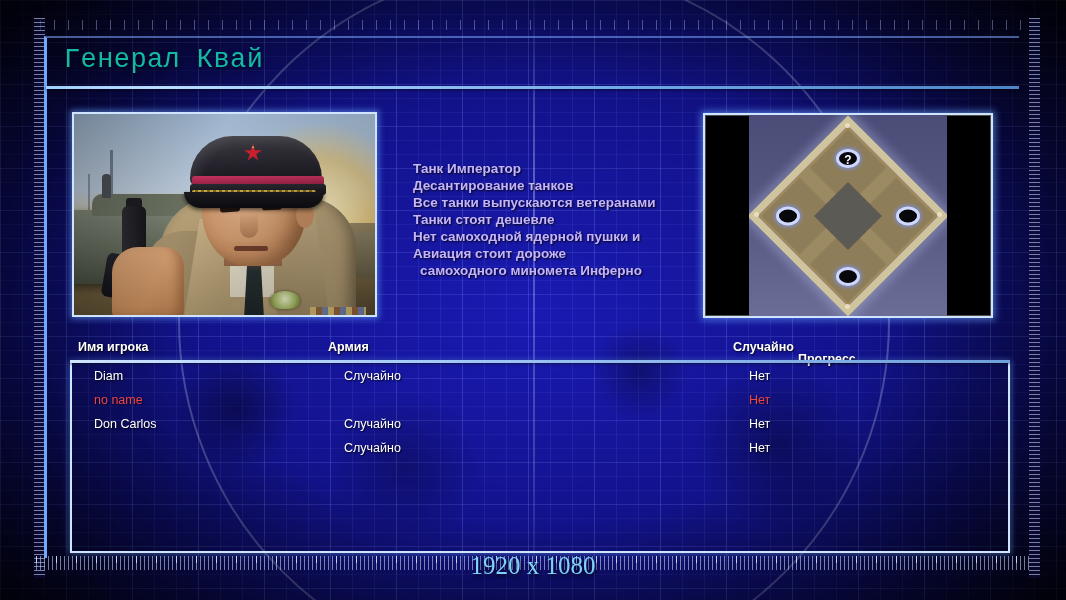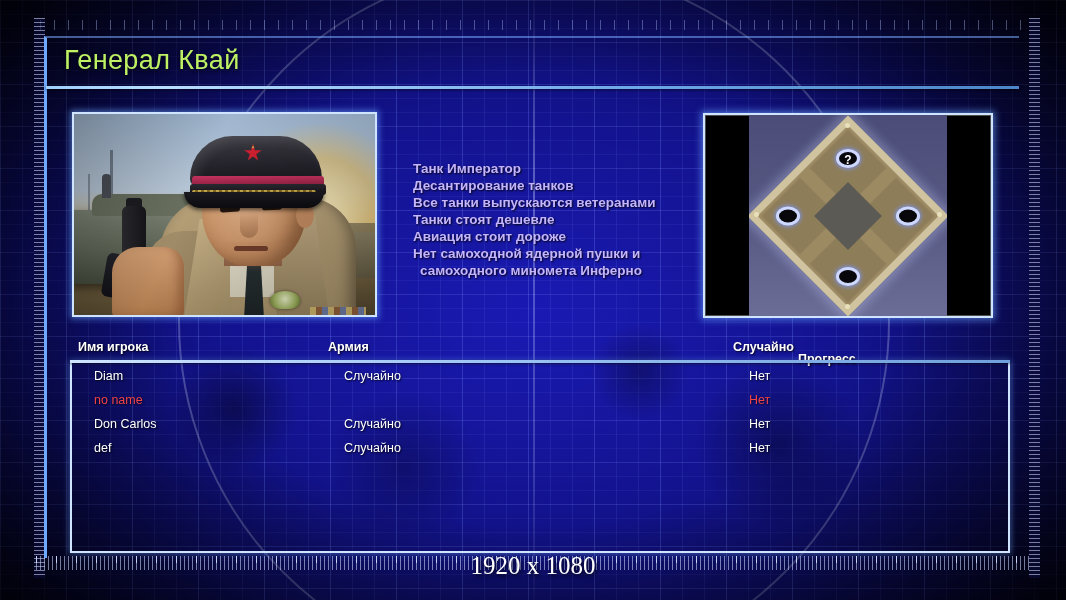--- a/index.html
+++ b/index.html
@@ -98,23 +98,24 @@
 
   
   .panel{
     position:absolute; left:44px; top:36px; width:975px; height:522px;
     border-left:3px solid #6ea8ff;
     border-top:2px solid rgba(120,170,255,.55);
     z-index:10;
   }
   .panel-title{
     position:absolute; left:64px; top:45px; width:950px; height:42px;
-    color:#bef264; font-size:27px; letter-spacing:.4px;
+    color:#14b8a6; font-size:27px; letter-spacing:.4px;
     text-shadow:0 2px 4px rgba(0,0,0,.8);
     z-index:12;
+    font-family:Liberation Mono, monospace;
   }
   .title-rule{
     position:absolute; left:46px; top:86px; width:973px; height:3px;
     background:linear-gradient(to right,#9fd0ff,#b9ddff 12%,#6fa8e8 60%,#4d86c8);
     box-shadow:0 1px 3px rgba(0,0,0,.6);
     z-index:12;
   }
 
   
   .portrait-frame{
@@ -295,21 +296,21 @@
       repeating-linear-gradient(90deg,
         rgba(225,235,255,.95) 0 2px,
         rgba(60,80,190,.95) 2px 4px),
       linear-gradient(to bottom,#1b2a8c,#4a63d8 45%,#1b2a8c);
     box-shadow:0 0 3px rgba(140,170,255,.6);
   }
 
   
   .resolution{
     position:absolute; left:0; top:552px; width:1066px;
-    text-align:center; color:#ffffff; font-size:25px;
+    text-align:center; color:#7dd3fc; font-size:25px;
     font-family:"Liberation Serif", serif;
     text-shadow:1px 2px 4px rgba(0,0,0,.9);
     z-index:30;
   }
 </style>
 </head>
 <body>
 
 <div id="root">
 
@@ -373,22 +374,22 @@
       <div class="g-hand"></div>
       <div class="p-shade"></div>
     </div>
   </div>
 
   <div class="desc">
     <div>Танк Император</div>
     <div>Десантирование танков</div>
     <div>Все танки выпускаются ветеранами</div>
     <div>Танки стоят дешевле</div>
+    <div>Нет самоходной ядерной пушки и</div>
     <div>Авиация стоит дороже</div>
-    <div>Нет самоходной ядерной пушки и</div>
     <div class="cont">самоходного миномета Инферно</div>
   </div>
 
   <div class="map-frame">
     <div class="map-inner">
       <div class="map-diamond">
         <div class="map-border"></div>
         <div class="map-q q1"></div>
         <div class="map-q q2"></div>
         <div class="map-q q3"></div>
@@ -427,21 +428,20 @@
       <span class="c-team">Нет</span>
       <span class="c-prog"><span class="bar"></span></span>
     </div>
     <div class="row on">
       <span class="c-name">Don Carlos</span>
       <span class="c-army">Случайно</span>
       <span class="c-team">Нет</span>
       <span class="c-prog"><span class="bar"></span></span>
     </div>
     <div class="row on">
-      <span class="c-name">def</span>
       <span class="c-army">Случайно</span>
       <span class="c-team">Нет</span>
       <span class="c-prog"><span class="bar"></span></span>
     </div>
   </div>
 
   <div class="resolution">1920 x 1080</div>
 
 </div>
 

